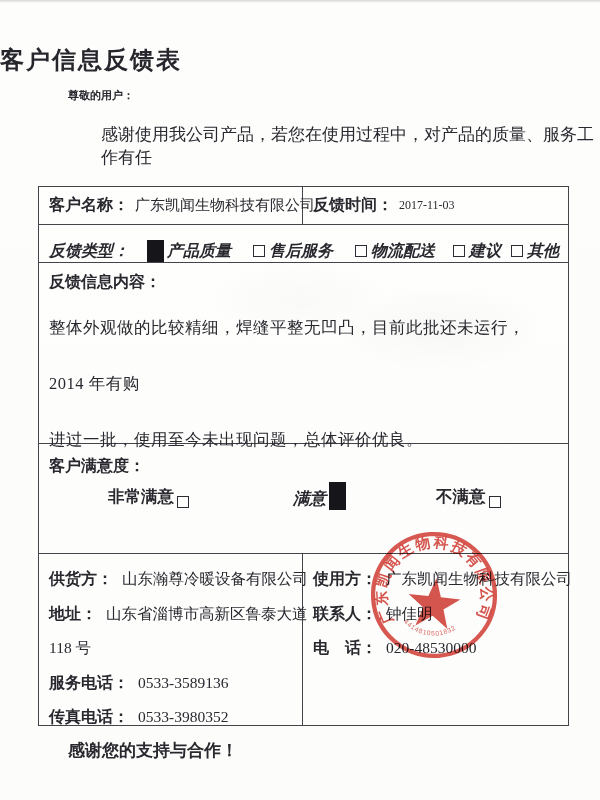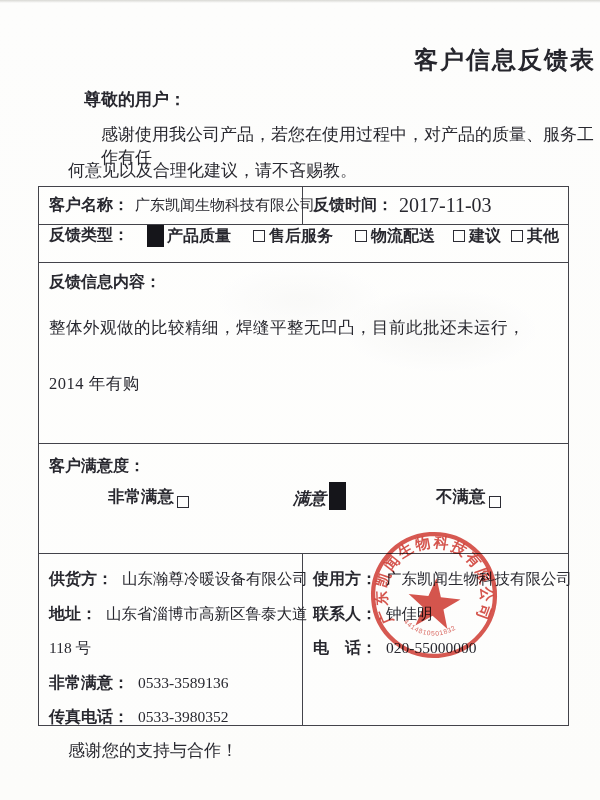--- a/index.html
+++ b/index.html
@@ -11,48 +11,48 @@
   }
   .sheet{
     position:absolute;inset:0;
     background:
       radial-gradient(140px 60px at 440px 330px, rgba(160,160,150,0.10), rgba(160,160,150,0) 70%),
       radial-gradient(120px 50px at 300px 300px, rgba(160,160,150,0.07), rgba(160,160,150,0) 70%),
       linear-gradient(#d8d8d4 0px, rgba(216,216,212,0) 3px),
       linear-gradient(#fdfdfc,#fcfcfa);
   }
   .title{
-    position:absolute;left:0;top:44px;width:596px;text-align:right;
+    position:absolute;left:0;top:44px;width:596px;text-align:left;
     font-family:"Liberation Sans","DejaVu Sans",sans-serif;
     font-size:24px;font-weight:700;letter-spacing:2px;color:#26262d;
   }
-  .greeting{position:absolute;left:84px;top:88px;font-size:17px;font-weight:600;}
+  .greeting{position:absolute;left:68px;top:88px;font-size:11px;font-weight:600;}
   .intro-1{position:absolute;left:101px;top:123px;font-size:17px;}
   .intro-2{position:absolute;left:68px;top:159px;font-size:17px;}
-  .closing{position:absolute;left:68px;top:739px;font-size:17px;font-weight:400;}
+  .closing{position:absolute;left:68px;top:739px;font-size:17px;font-weight:700;}
 
   .ftable{
     position:absolute;left:38px;top:186px;width:531px;height:540px;
     border:1px solid #43434a; box-sizing:border-box;
     background:rgba(255,255,255,0.35);
   }
   .trow{box-sizing:border-box;border-bottom:1px solid #43434a;position:relative;}
   .trow:last-child{border-bottom:none;}
   .r1{height:38px;display:flex;}
-  .r2{height:38px;display:flex;align-items:flex-start;padding-left:10px;}
+  .r2{height:38px;display:flex;align-items:flex-end;padding-left:10px;font-style:italic;}
   .r3{height:181px;padding:9px 12px 0 10px;}
   .r4{height:110px;}
   .r5{height:172px;display:flex;}
   .cell{box-sizing:border-box;}
   .c-left{width:264px;border-right:1px solid #43434a;}
   .c-right{flex:1;}
   .r1 .cell{display:flex;align-items:center;padding-left:10px;}
   .lbl{font-weight:700;font-size:16px;white-space:nowrap;}
   .val{font-size:15px;margin-left:6px;white-space:nowrap;}
-  .r1 .c-right .val{font-size:20px;}
+  .r1 .c-right .val{font-size:12px;}
 
   .opts{display:flex;align-items:center;}
   .opt{display:flex;align-items:center;font-size:16px;font-weight:700;white-space:nowrap;}
   .box{display:inline-block;width:12px;height:12px;border:1.5px solid #2c2c34;background:transparent;box-sizing:border-box;}
   .box.checked{border:none;background:#15151a;}
   .r2 .opt{margin-left:22px;}
   .r2 .opt:first-of-type{margin-left:18px;}
   .r2 .opt .box{margin-right:4px;}
   .r2 .opt .box.checked{width:17px;height:22px;margin-right:3px;}
   .r2 .opt-suggest{margin-left:18px;}
@@ -80,21 +80,20 @@
   }
 </style>
 </head>
 <body>
 
 <div class="sheet">
 
   <div class="title">客户信息反馈表</div>
   <div class="greeting">尊敬的用户：</div>
   <div class="intro-1">感谢使用我公司产品，若您在使用过程中，对产品的质量、服务工作有任</div>
-  <div class="intro-2">何意见以及合理化建议，请不吝赐教。</div>
 
   <div class="ftable">
 
     <div class="trow r1">
       <div class="cell c-left">
         <span class="lbl">客户名称：</span>
         <span class="val">广东凯闻生物科技有限公司</span>
       </div>
       <div class="cell c-right">
         <span class="lbl">反馈时间：</span>
@@ -125,20 +124,21 @@
           <span class="box"></span>
           <span>其他</span>
         </span>
       </span>
     </div>
 
     <div class="trow r3">
       <div class="lbl">反馈信息内容：</div>
       <div class="content-lines">
         <div>整体外观做的比较精细，焊缝平整无凹凸，目前此批还未运行，2014 年有购</div>
+        <div>进过一批，使用至今未出现问题，总体评价优良。</div>
       </div>
     </div>
 
     <div class="trow r4">
       <span class="lbl">客户满意度：</span>
       <span class="sat-opt sat-0">
         <span>非常满意</span>
         <span class="box"></span>
       </span>
       <span class="sat-opt sat-1">
@@ -158,40 +158,40 @@
           <span class="val">山东瀚尊冷暖设备有限公司</span>
         </div>
         <div class="iline">
           <span class="lbl">地址：</span>
           <span class="val">山东省淄博市高新区鲁泰大道</span>
         </div>
         <div class="iline">
           <span class="val" style="margin-left:0">118 号</span>
         </div>
         <div class="iline">
-          <span class="lbl">非常满意：</span>
+          <span class="lbl">服务电话：</span>
           <span class="val">0533-3589136</span>
         </div>
         <div class="iline">
           <span class="lbl">传真电话：</span>
           <span class="val">0533-3980352</span>
         </div>
       </div>
       <div class="cell c-right">
         <div class="iline">
           <span class="lbl">使用方：</span>
           <span class="val">广东凯闻生物科技有限公司</span>
         </div>
         <div class="iline">
           <span class="lbl">联系人：</span>
           <span class="val">钟佳明</span>
         </div>
         <div class="iline">
           <span class="lbl">电　话：</span>
-          <span class="val">020-55000000</span>
+          <span class="val">020-48530000</span>
         </div>
       </div>
     </div>
 
   </div>
 
   <div class="closing">感谢您的支持与合作！</div>
 
   <svg class="stamp" viewBox="0 0 130 130" width="132" height="132">
     <defs>

